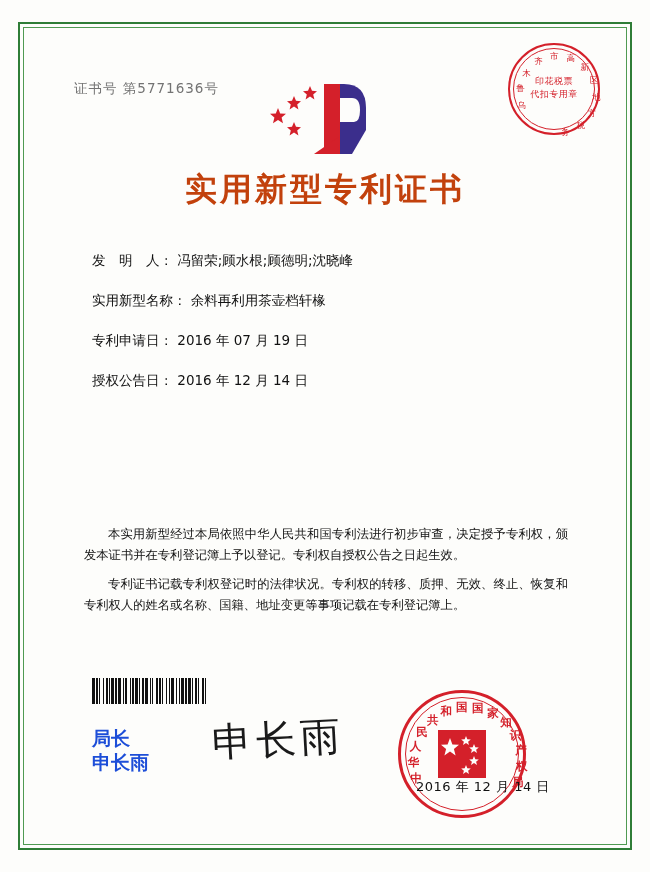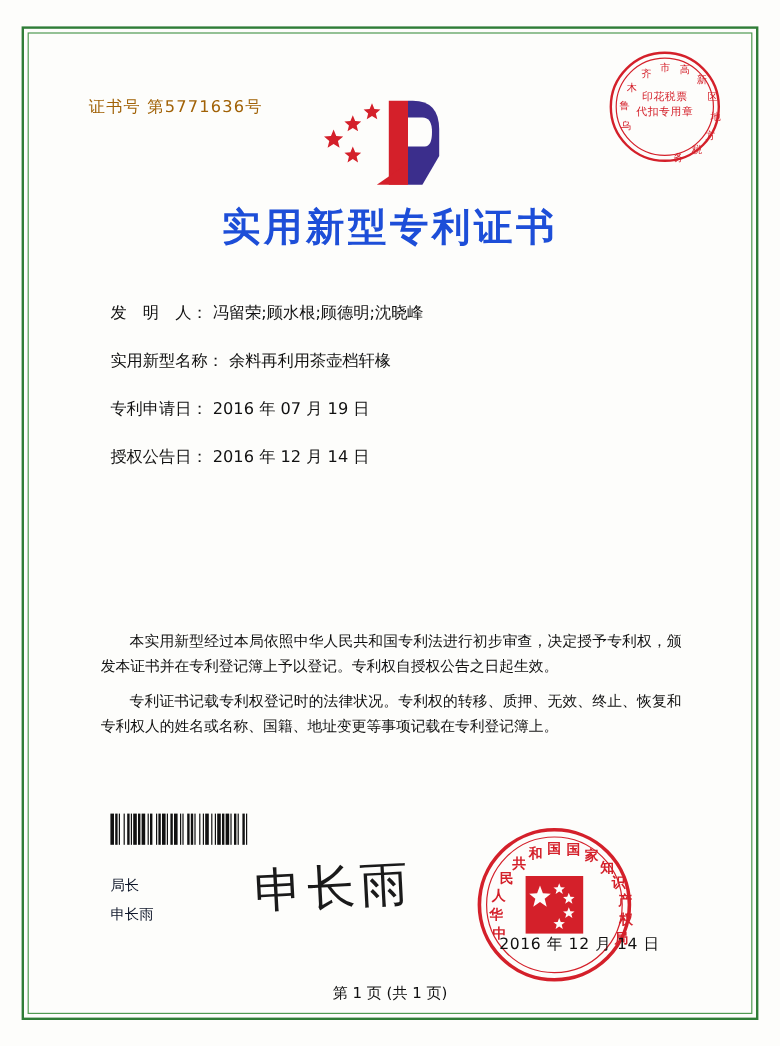--- a/index.html
+++ b/index.html
@@ -38,21 +38,21 @@
     border: 1px solid #4f9a52;
     box-sizing: border-box;
   }
   
   .cert-no {
     position: absolute;
     left: 74px;
     top: 80px;
     font-size: 13.5px;
     letter-spacing: 1px;
-    color: #a16207;
+    color: #737373;
     white-space: nowrap;
   }
   
   .logo {
     position: absolute;
     left: 270px;
     top: 78px;
     width: 110px;
     height: 82px;
   }
@@ -104,21 +104,21 @@
   
   .title {
     position: absolute;
     left: 0;
     top: 168px;
     width: 650px;
     text-align: center;
     font-size: 32px;
     font-weight: bold;
     letter-spacing: 3px;
-    color: #1d4ed8;
+    color: #c2410c;
     font-family: "DejaVu Serif", "Liberation Serif", serif;
   }
   
   .fields {
     position: absolute;
     left: 92px;
     top: 252px;
     width: 470px;
   }
   .field-row {
@@ -163,23 +163,24 @@
   .barcode i {
     display: block;
     background: #111;
     height: 100%;
   }
   
   .sig-label {
     position: absolute;
     left: 92px;
     top: 726px;
-    font-size: 12px;
-    color: #0f172a;
+    font-size: 19px;
+    color: #1d4ed8;
     line-height: 24px;
+    font-weight: bold;
   }
   .sig-hand {
     position: absolute;
     left: 212px;
     top: 712px;
     font-size: 40px;
     font-family: "DejaVu Serif", "Liberation Serif", serif;
     color: #1a1a1a;
     letter-spacing: 4px;
     transform: rotate(-3deg);
@@ -424,15 +425,14 @@
     <div class="seal-arc" style="transform:rotate(33deg) translate(-5px,-54px) rotate(-33deg)">家</div>
     <div class="seal-arc" style="transform:rotate(50deg) translate(-5px,-54px) rotate(-50deg)">知</div>
     <div class="seal-arc" style="transform:rotate(67deg) translate(-5px,-54px) rotate(-67deg)">识</div>
     <div class="seal-arc" style="transform:rotate(84deg) translate(-5px,-54px) rotate(-84deg)">产</div>
     <div class="seal-arc" style="transform:rotate(101deg) translate(-5px,-54px) rotate(-101deg)">权</div>
     <div class="seal-arc" style="transform:rotate(118deg) translate(-5px,-54px) rotate(-118deg)">局</div>
   </div>
 
   <div class="seal-date">2016 年 12 月 14 日</div>
 
-  <div class="footer">第 1 页 (共 1 页)</div>
 
 </div>
 
 </body></html>

